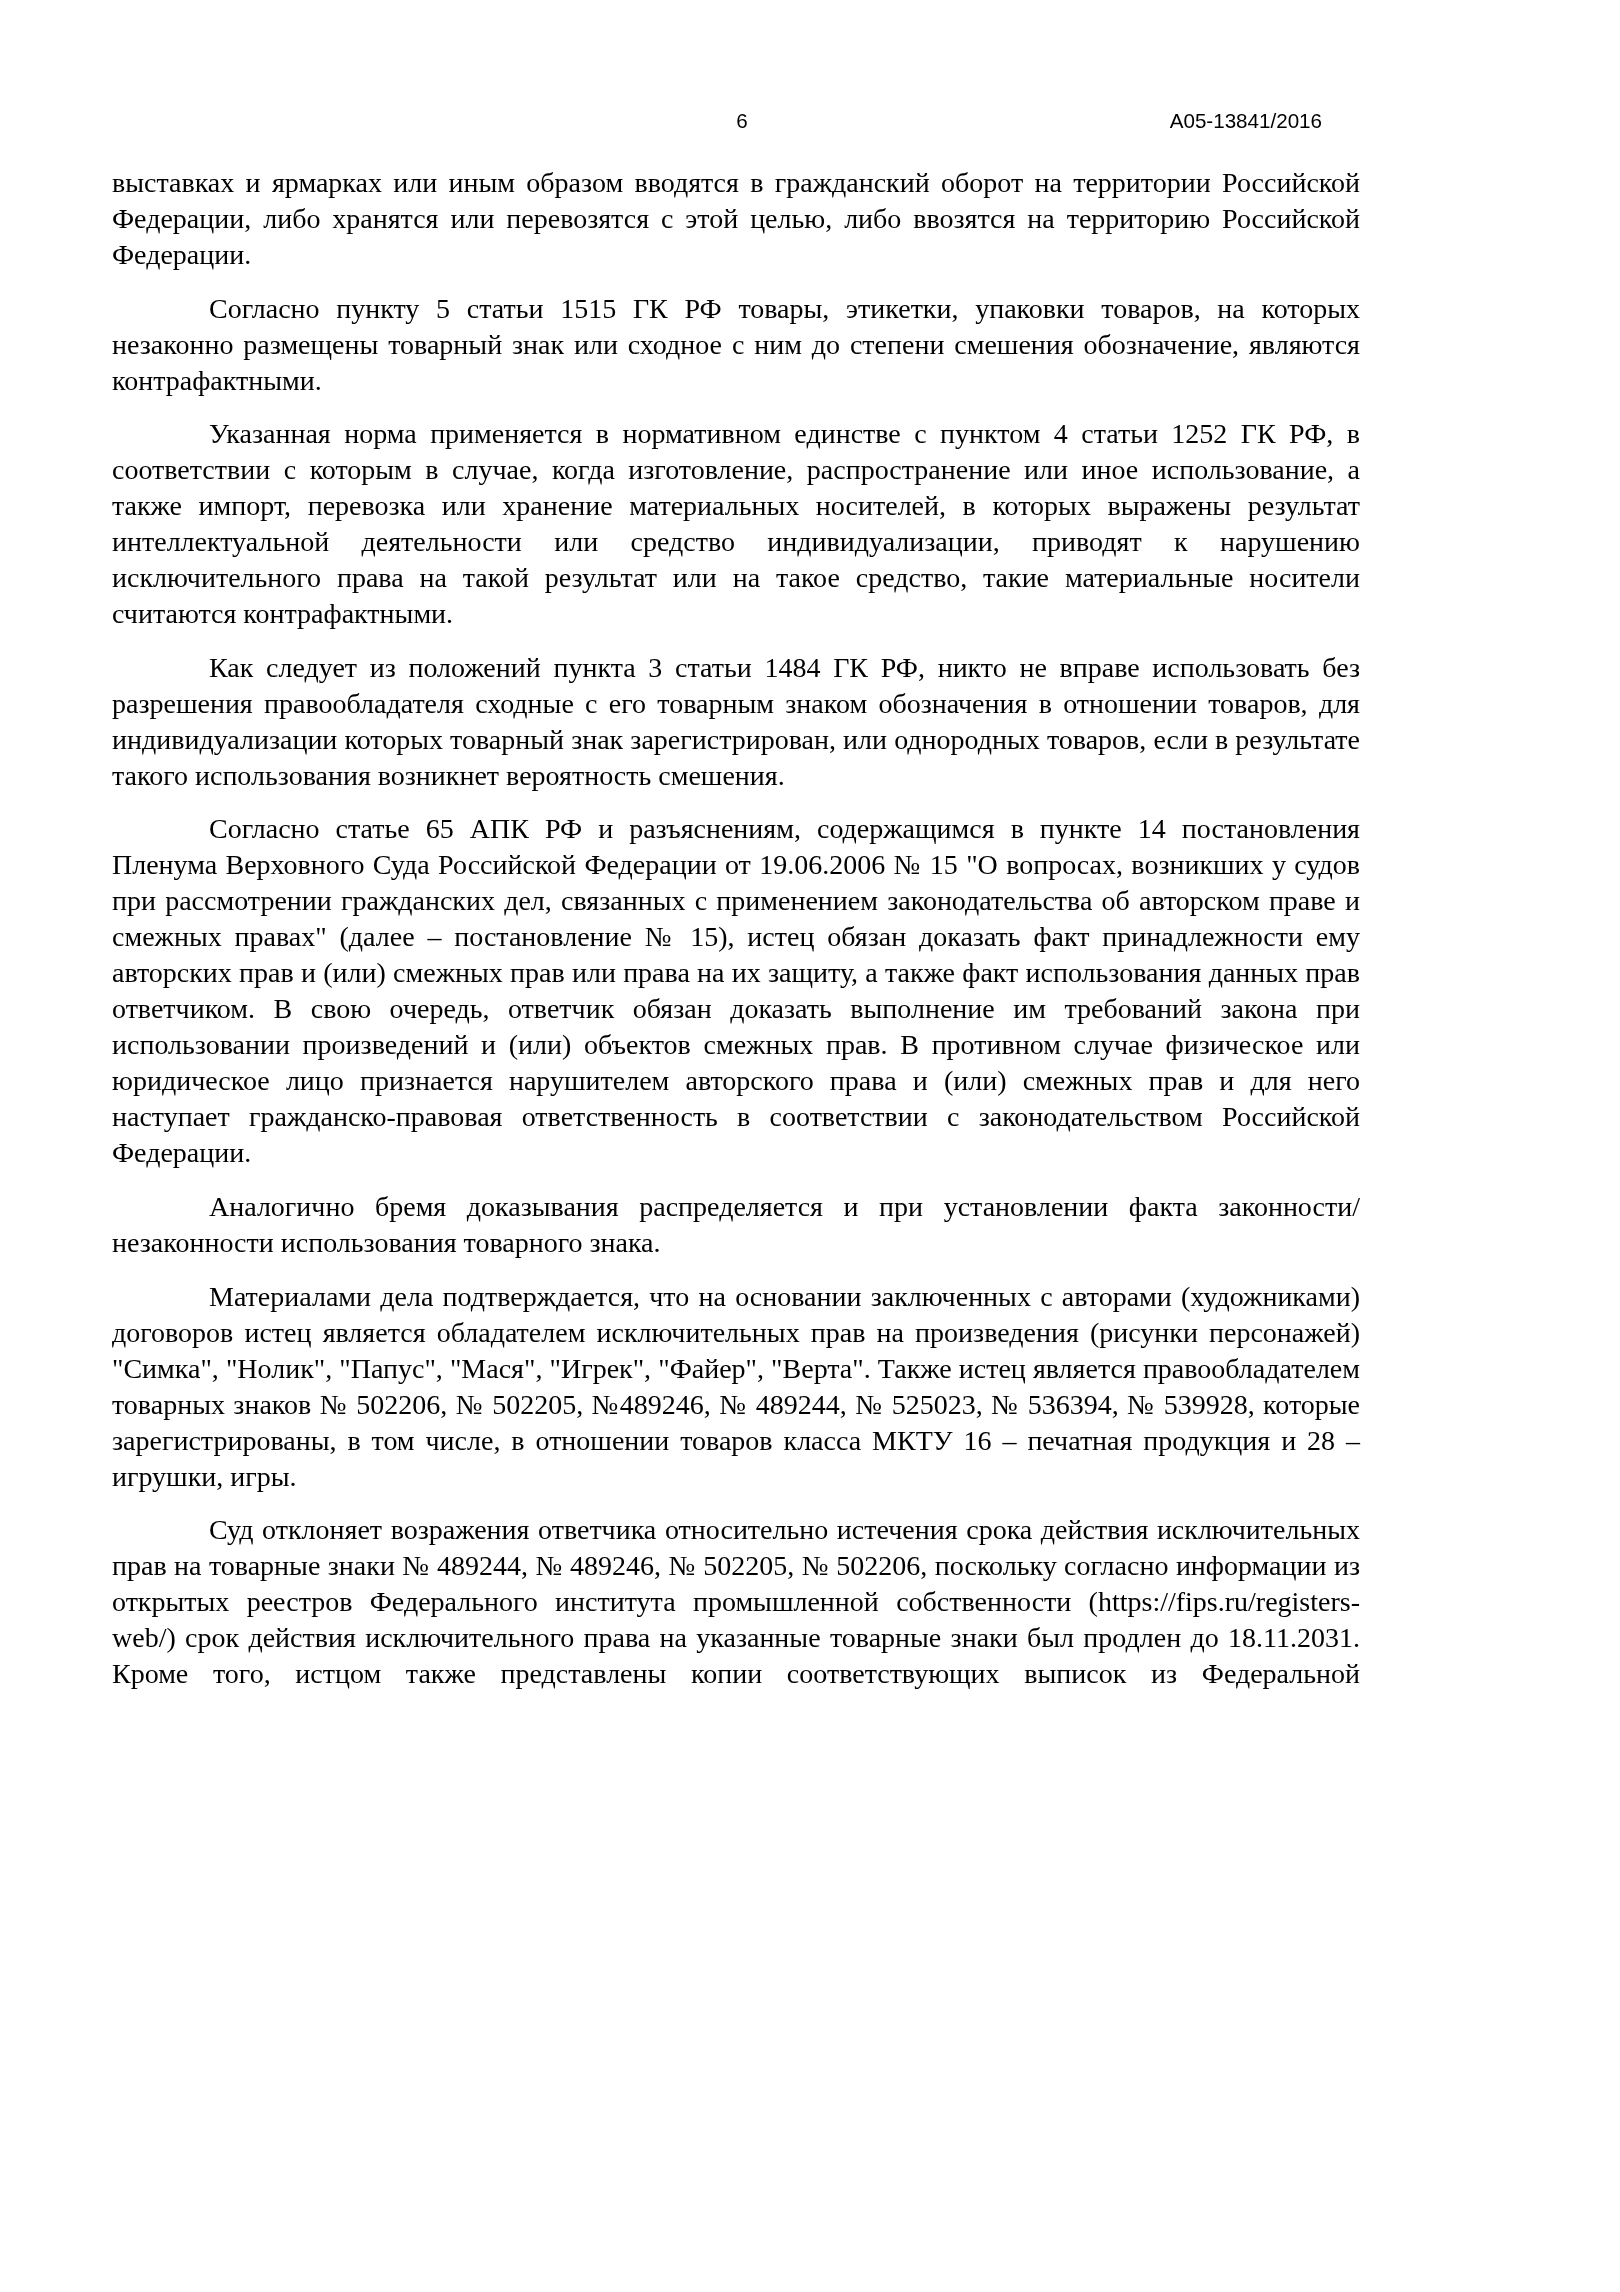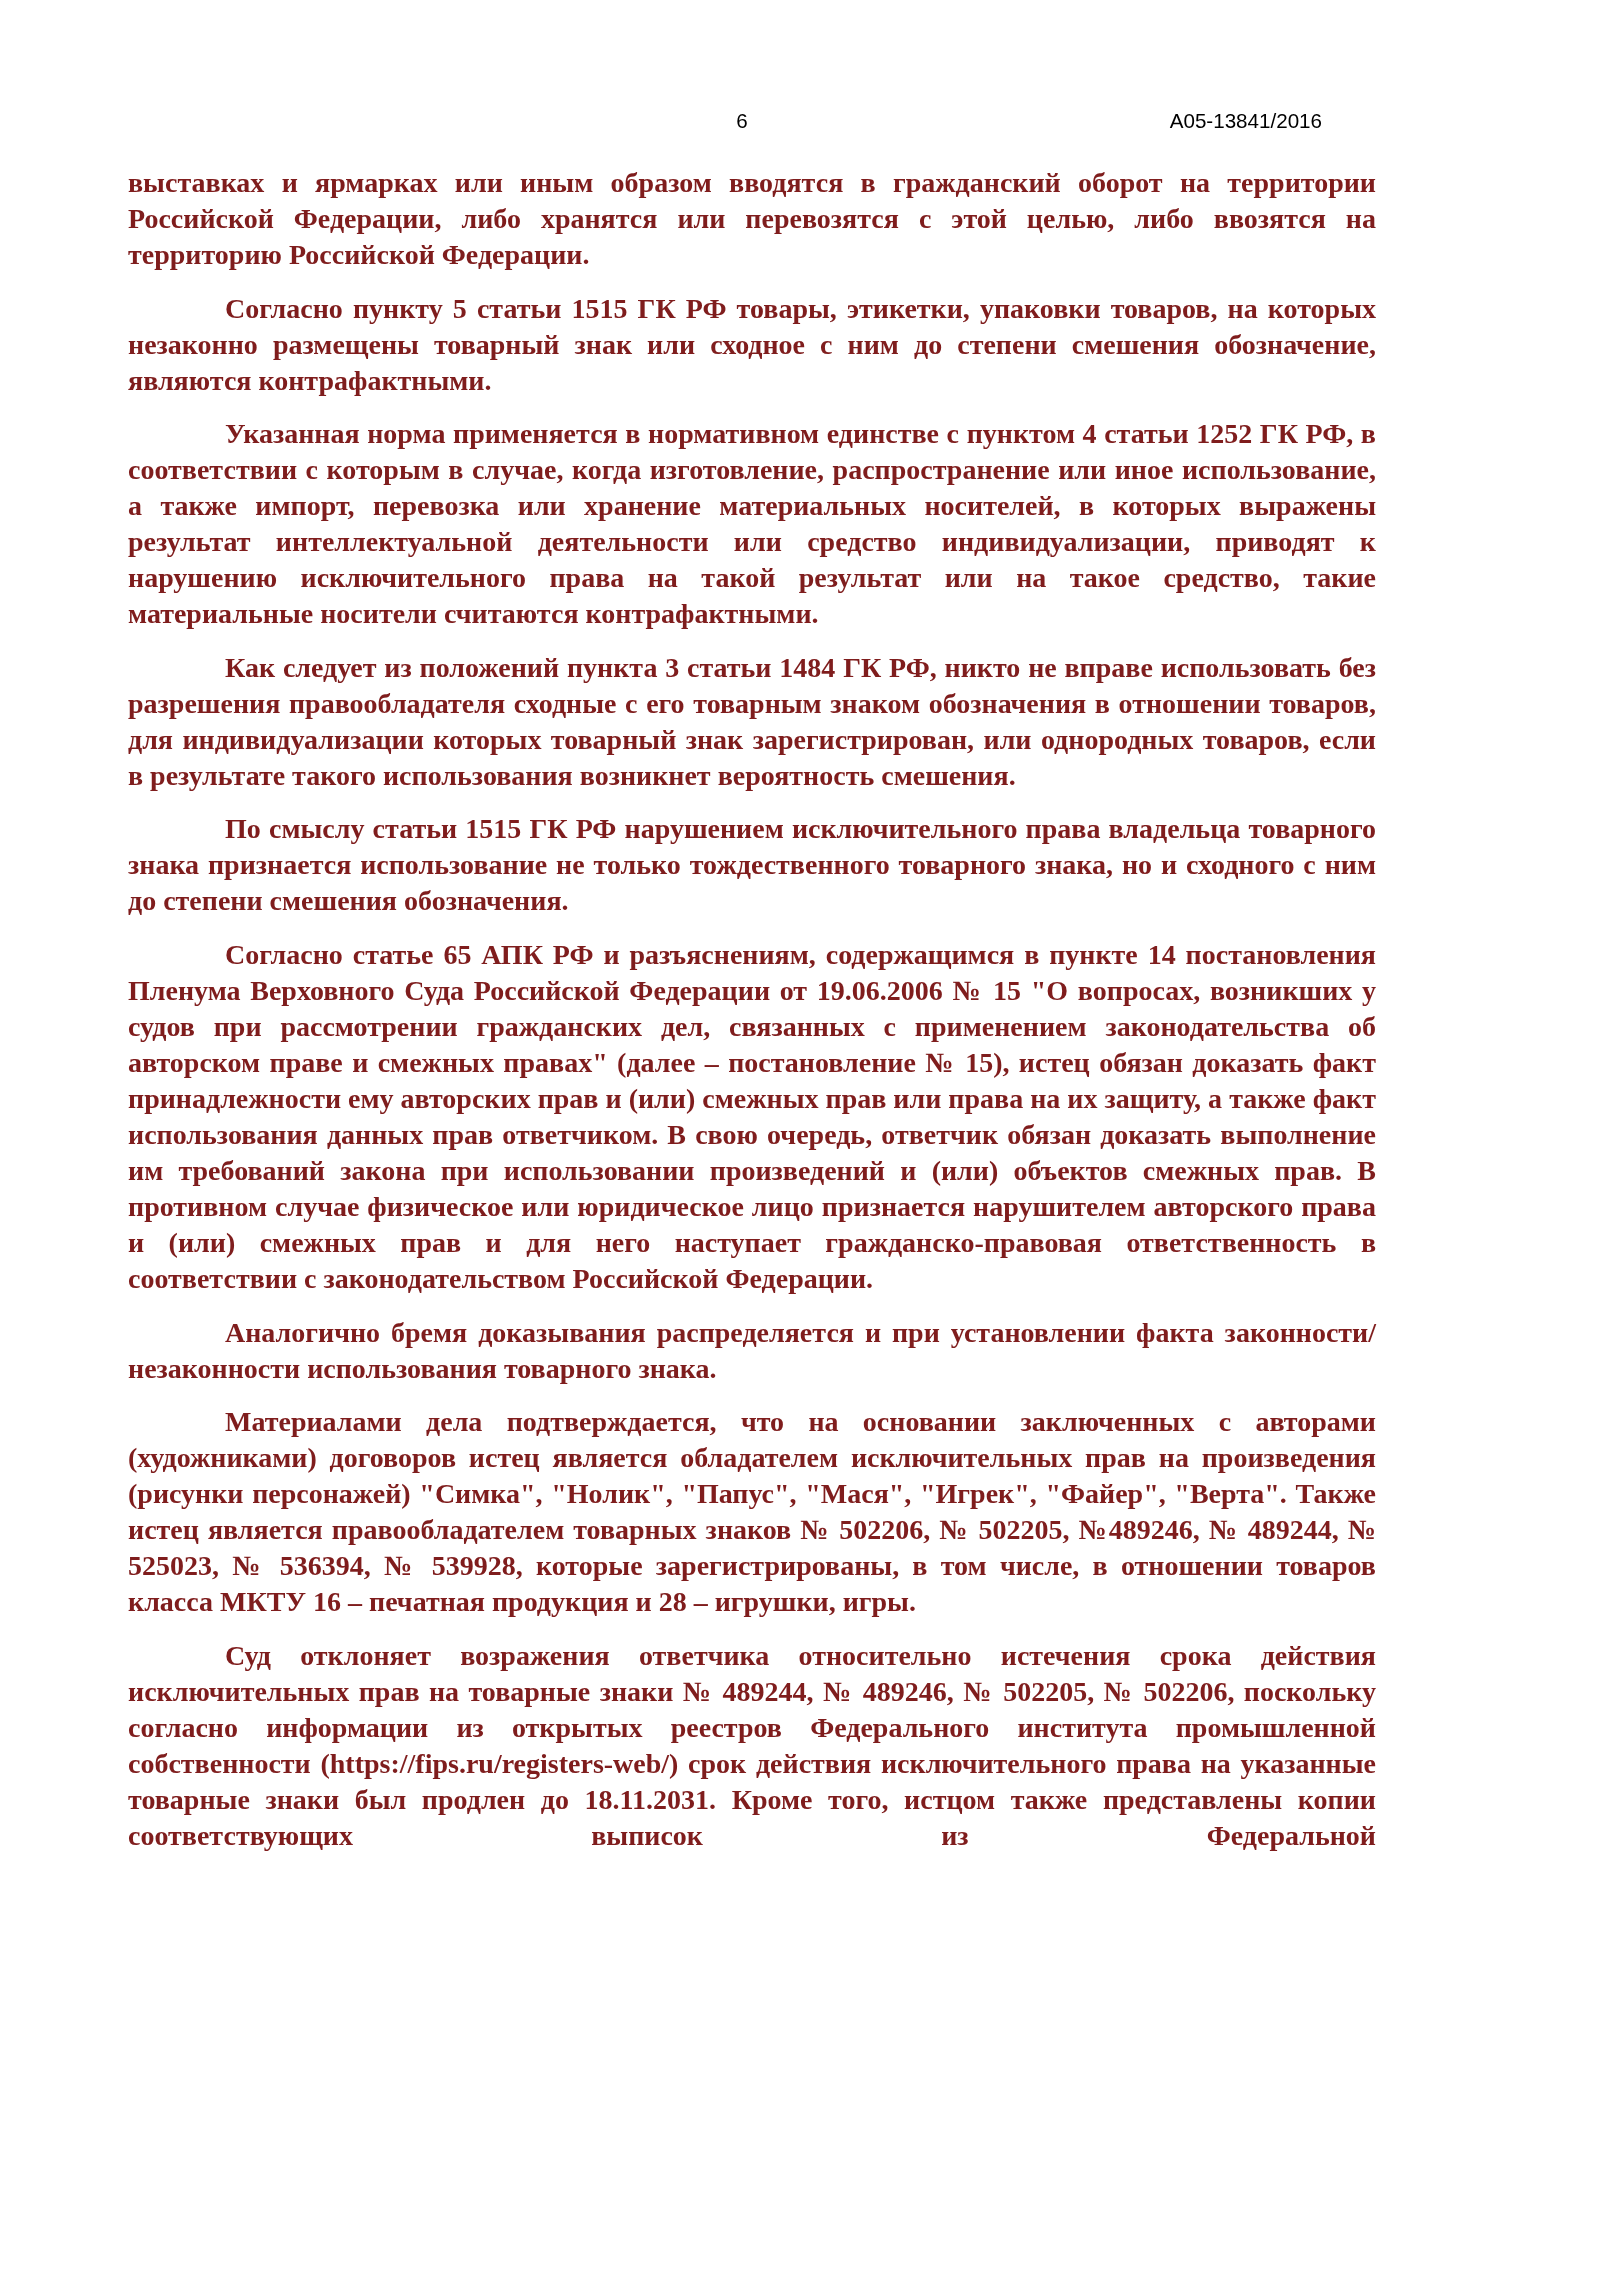--- a/index.html
+++ b/index.html
@@ -29,29 +29,28 @@
     position: absolute;
     left: 50%;
     transform: translateX(-50%);
   }
   .case-num {
     position: absolute;
     right: 44px;
   }
   .body-text {
     position: absolute;
-    left: 128px;
+    left: 112px;
     top: 165px;
     width: 1248px;
     font-family: "Liberation Serif", "DejaVu Serif", serif;
     font-size: 28px;
     line-height: 36px;
-    color: #7f1d1d;
+    color: #000000;
     text-align: justify;
-    font-weight: bold;
   }
   .body-text p {
     margin: 0 0 17.6px 0;
     text-indent: 97px;
   }
   .body-text p.no-indent {
     text-indent: 0;
   }
   .body-text p.justify-last {
     text-align-last: justify;
@@ -63,20 +62,19 @@
 <div class="page">
   <div class="header">
     <span class="page-num">6</span>
     <span class="case-num">A05-13841/2016</span>
   </div>
   <div class="body-text">
       <p class="no-indent">выставках и ярмарках или иным образом вводятся в гражданский оборот на территории Российской Федерации, либо хранятся или перевозятся с этой целью, либо ввозятся на территорию Российской Федерации.</p>
       <p>Согласно пункту 5 статьи 1515 ГК РФ товары, этикетки, упаковки товаров, на которых незаконно размещены товарный знак или сходное с ним до степени смешения обозначение, являются контрафактными.</p>
       <p>Указанная норма применяется в нормативном единстве с пунктом 4 статьи 1252 ГК РФ, в соответствии с которым в случае, когда изготовление, распространение или иное использование, а также импорт, перевозка или хранение материальных носителей, в которых выражены результат интеллектуальной деятельности или средство индивидуализации, приводят к нарушению исключительного права на такой результат или на такое средство, такие материальные носители считаются контрафактными.</p>
       <p>Как следует из положений пункта 3 статьи 1484 ГК РФ, никто не вправе использовать без разрешения правообладателя сходные с его товарным знаком обозначения в отношении товаров, для индивидуализации которых товарный знак зарегистрирован, или однородных товаров, если в результате такого использования возникнет вероятность смешения.</p>
-      <p>По смыслу статьи 1515 ГК РФ нарушением исключительного права владельца товарного знака признается использование не только тождественного товарного знака, но и сходного с ним до степени смешения обозначения.</p>
       <p>Согласно статье 65 АПК РФ и разъяснениям, содержащимся в пункте 14 постановления Пленума Верховного Суда Российской Федерации от 19.06.2006 № 15 "О вопросах, возникших у судов при рассмотрении гражданских дел, связанных с применением законодательства об авторском праве и смежных правах" (далее – постановление № 15), истец обязан доказать факт принадлежности ему авторских прав и (или) смежных прав или права на их защиту, а также факт использования данных прав ответчиком. В свою очередь, ответчик обязан доказать выполнение им требований закона при использовании произведений и (или) объектов смежных прав. В противном случае физическое или юридическое лицо признается нарушителем авторского права и (или) смежных прав и для него наступает гражданско-правовая ответственность в соответствии с законодательством Российской Федерации.</p>
       <p>Аналогично бремя доказывания распределяется и при установлении факта законности/незаконности использования товарного знака.</p>
       <p>Материалами дела подтверждается, что на основании заключенных с авторами (художниками) договоров истец является обладателем исключительных прав на произведения (рисунки персонажей) "Симка", "Нолик", "Папус", "Мася", "Игрек", "Файер", "Верта". Также истец является правообладателем товарных знаков № 502206, № 502205, №489246, № 489244, № 525023, № 536394, № 539928, которые зарегистрированы, в том числе, в отношении товаров класса МКТУ 16 – печатная продукция и 28 – игрушки, игры.</p>
       <p class="justify-last">Суд отклоняет возражения ответчика относительно истечения срока действия исключительных прав на товарные знаки № 489244, № 489246, № 502205, № 502206, поскольку согласно информации из открытых реестров Федерального института промышленной собственности (https://fips.ru/registers-web/) срок действия исключительного права на указанные товарные знаки был продлен до 18.11.2031. Кроме того, истцом также представлены копии соответствующих выписок из Федеральной</p>
     </div>
 </div>
 
 
 </body></html>

